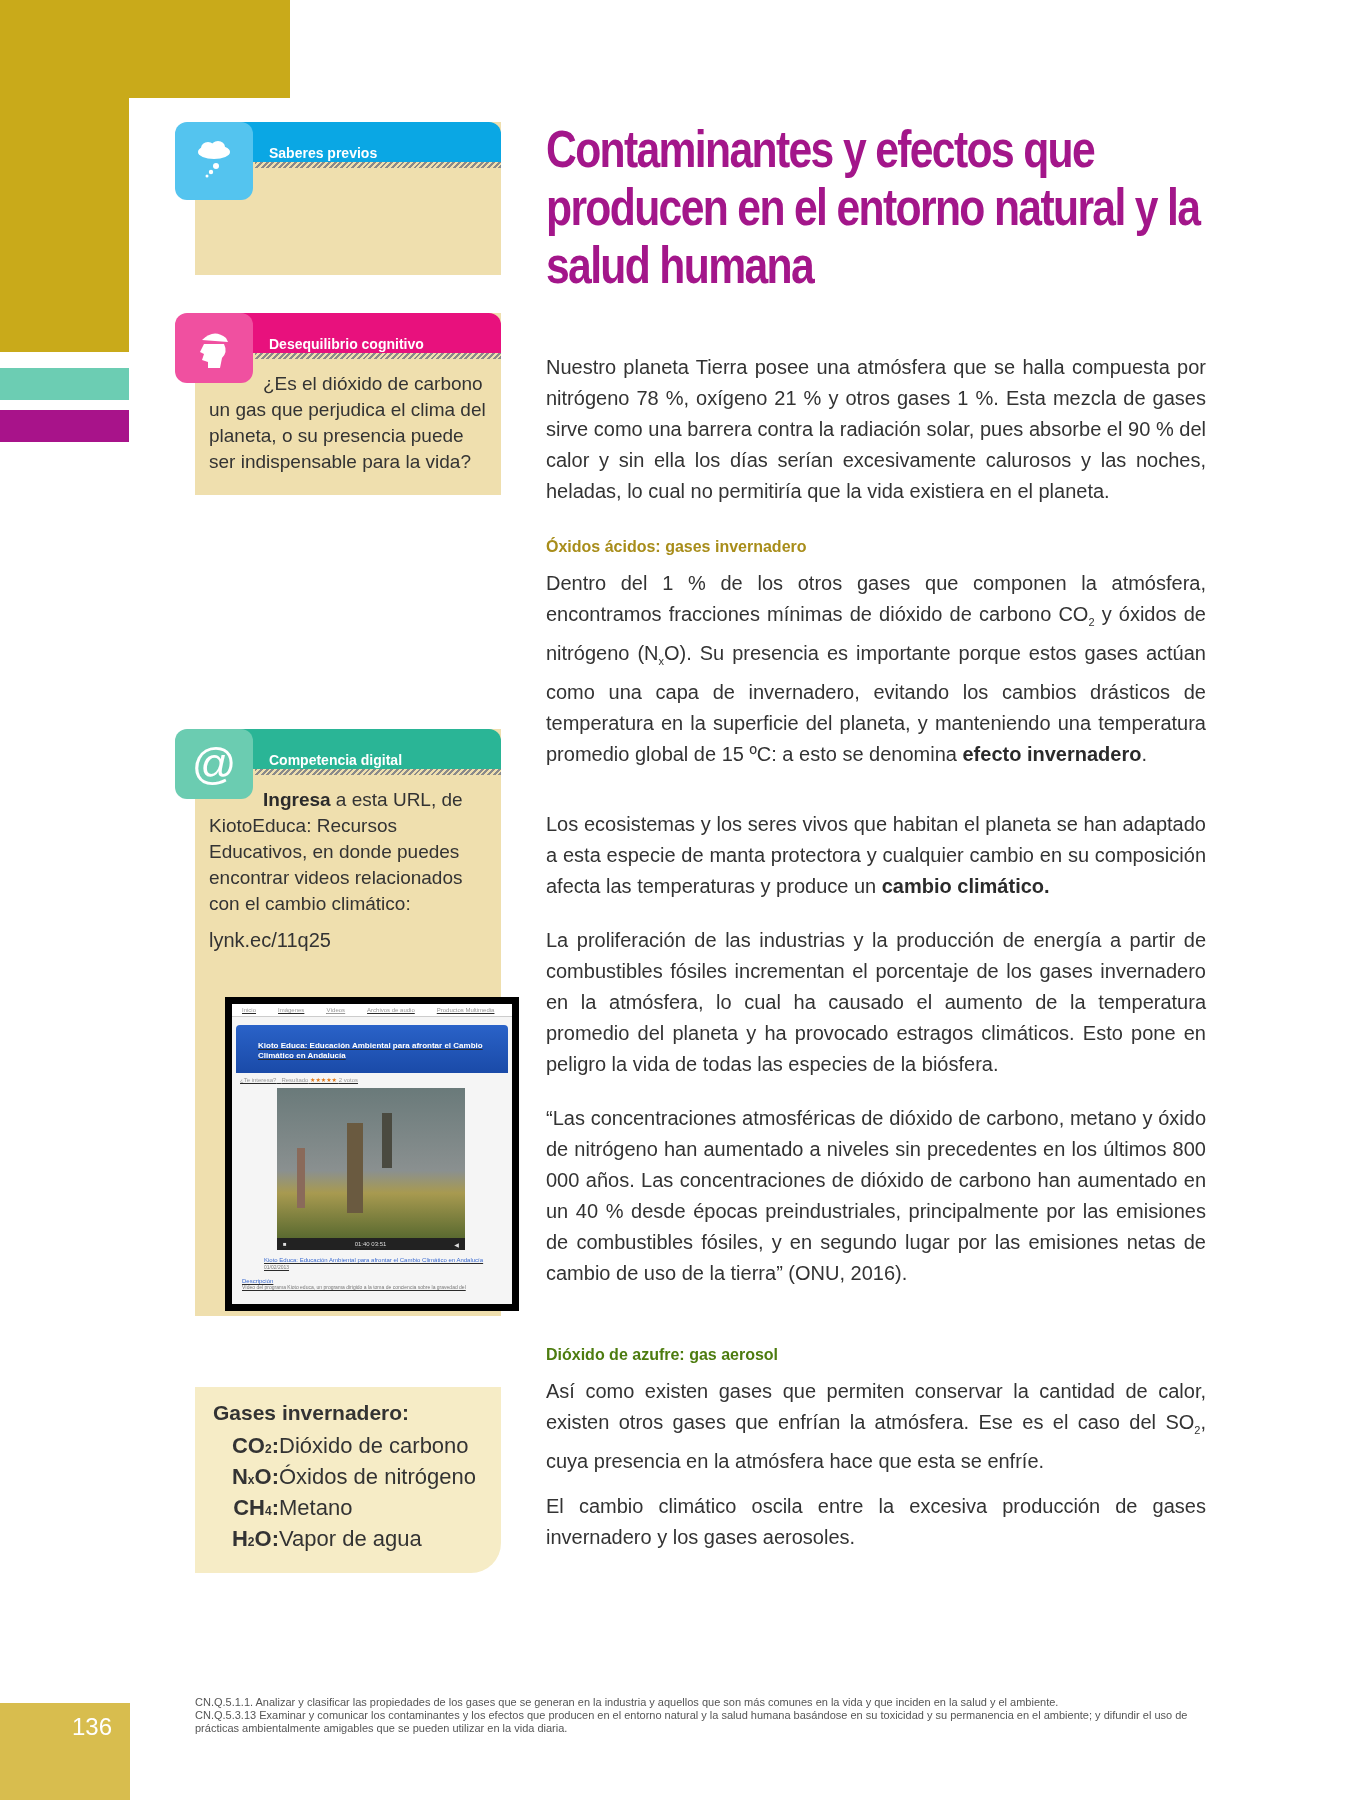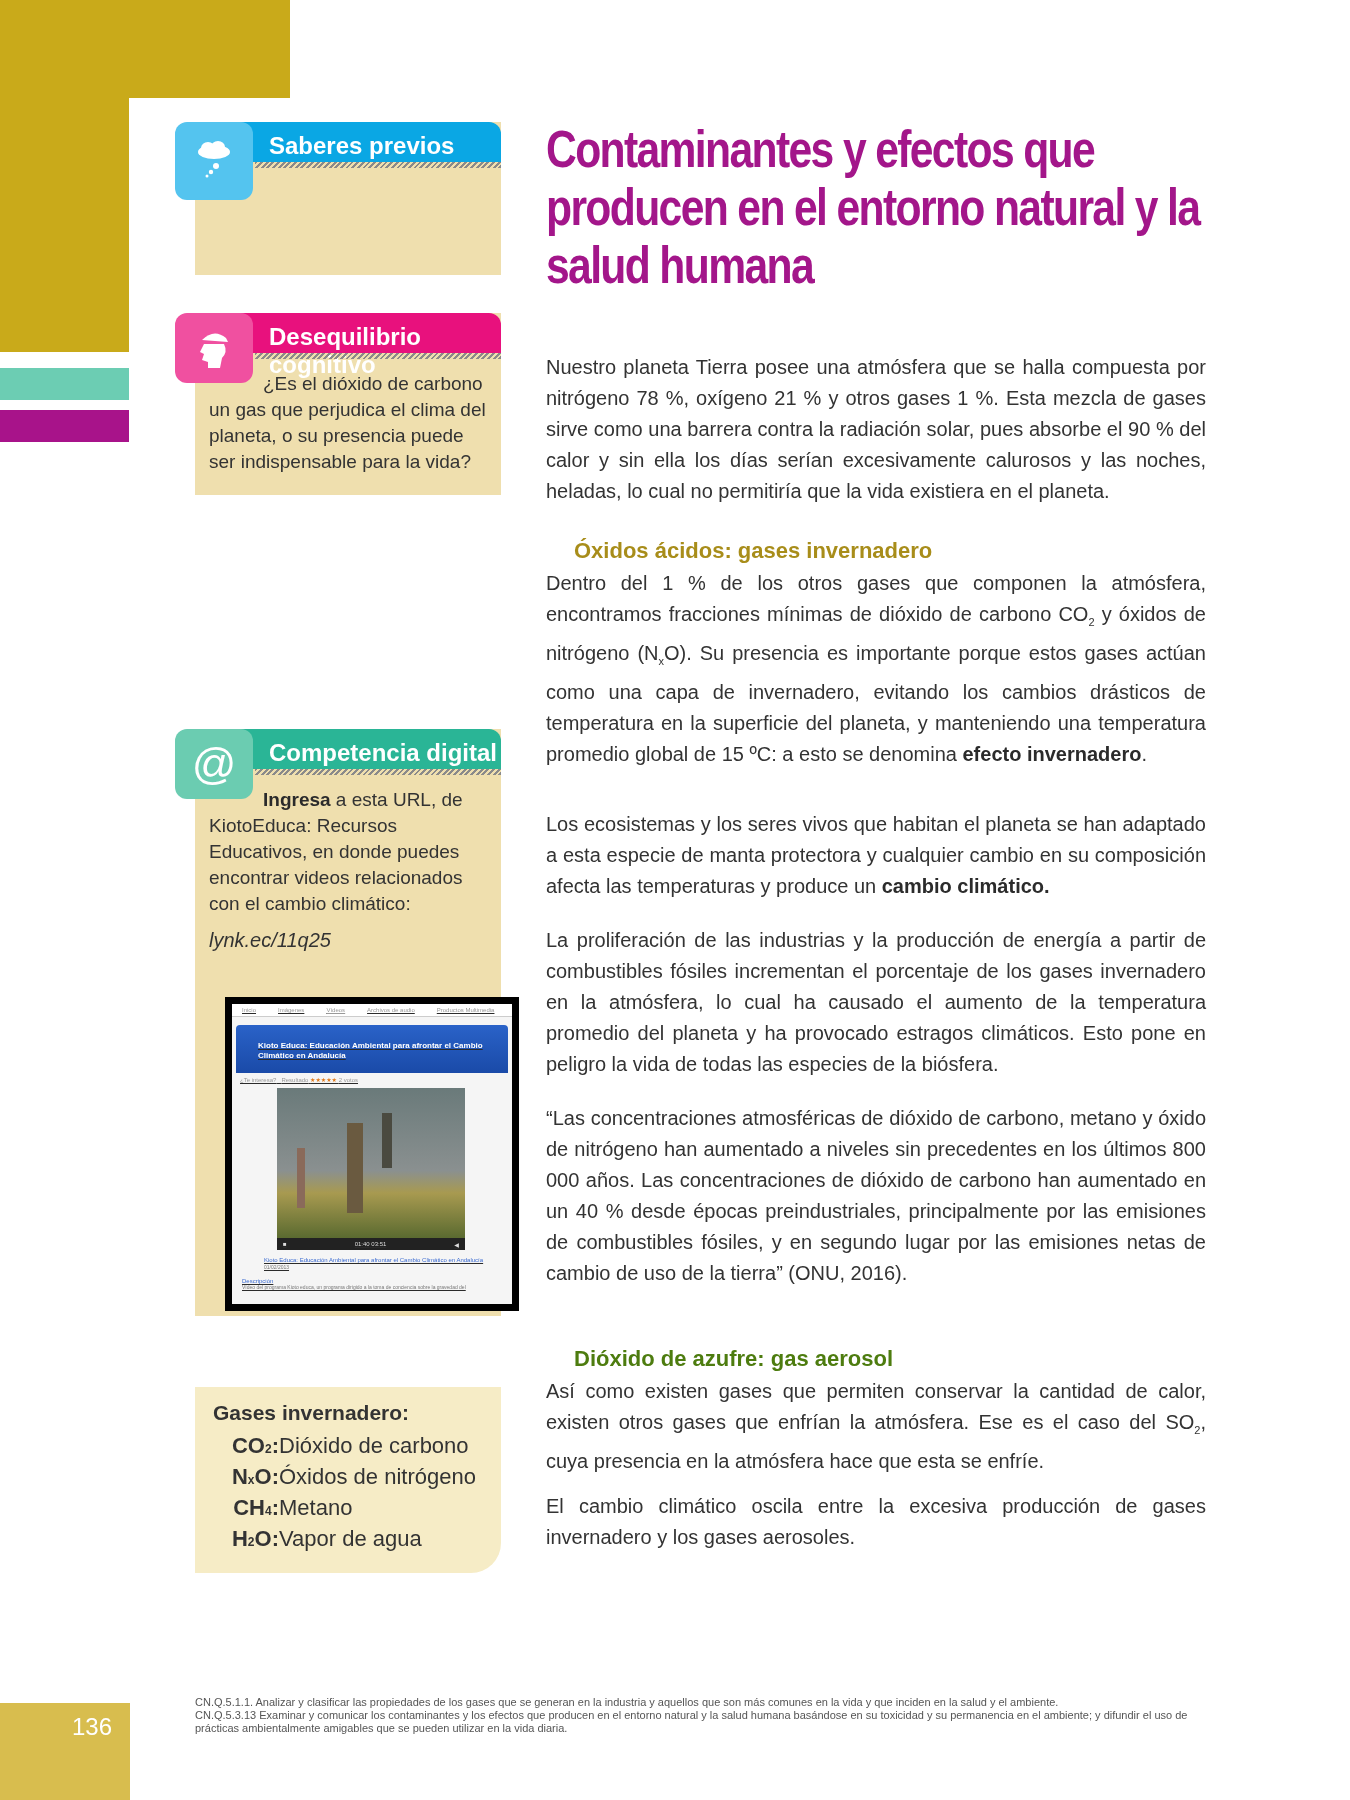--- a/index.html
+++ b/index.html
@@ -13,21 +13,21 @@
   .gold-top { position: absolute; left: 0; top: 0; width: 290px; height: 98px; background: #c9aa1a; }
   .gold-left { position: absolute; left: 0; top: 0; width: 129px; height: 352px; background: #c9aa1a; }
   .stripe-teal { position: absolute; left: 0; top: 368px; width: 129px; height: 32px; background: #6ccdb3; }
   .stripe-magenta { position: absolute; left: 0; top: 410px; width: 129px; height: 32px; background: #a8138a; }
   .page-tab { position: absolute; left: 0; top: 1703px; width: 130px; height: 97px; background: #d8bd4e; }
   .page-number { position: absolute; left: 72px; top: 1713px; font-size: 24px; color: #ffffff; }
 
   
   .box { position: absolute; left: 195px; width: 306px; background: #efdfae; }
   .box-head { position: relative; height: 40px; border-radius: 0 12px 0 0; }
-  .box-head .title { position: absolute; left: 74px; top: 10px; font-size: 24px; font-weight: bold; color: #ffffff; }
+  .box-head .title { position: absolute; left: 74px; top: 23px; font-size: 14px; font-weight: bold; color: #ffffff; }
   .box-head .hatch {
     position: absolute; left: 60px; right: 0; bottom: -6px; height: 6px;
     background: repeating-linear-gradient(135deg, #8a8a8a 0 2px, transparent 2px 4px);
   }
   .box-icon {
     position: absolute; left: -20px; top: 0; width: 78px; height: 78px; border-radius: 12px;
     display: flex; align-items: center; justify-content: center; color: #fff;
   }
   .box-body { padding: 14px 14px 14px 14px; font-size: 19px; line-height: 26px; color: #333; }
   .box-body .indent { display: inline-block; width: 54px; }
@@ -37,21 +37,21 @@
   .box-saberes .box-icon { background: #54c4ef; }
 
   .box-deseq { top: 313px; height: 182px; }
   .box-deseq .box-head { background: #e8117d; }
   .box-deseq .box-icon { background: #f050a0; }
 
   .box-comp { top: 729px; height: 587px; }
   .box-comp .box-head { background: #2ab596; }
   .box-comp .box-icon { background: #6bccb1; font-size: 44px; }
 
-  .url { font-style: italic; font-size: 20px; margin-top: 10px; }
+  .url { font-size: 20px; margin-top: 10px; }
 
   
   .thumb { position: absolute; left: 30px; top: 268px; width: 280px; height: 300px; background: #f5f5f5; border: 7px solid #000000; overflow: hidden; text-decoration: underline; }
   .thumb-nav { display: flex; gap: 22px; font-size: 6px; color: #999; padding: 3px 10px; border-bottom: 1px solid #ccc; background:#fff; }
   .thumb-banner { margin: 8px 4px 0 4px; height: 48px; background: linear-gradient(#2a62c8, #1a4aa8); border-radius: 4px 4px 0 0; color: #fff; font-size: 8px; font-weight: bold; padding: 16px 4px 0 22px; box-sizing: border-box; line-height: 10px; }
   .thumb-social { font-size: 6px; color: #999; padding: 3px 8px; }
   .thumb-social .stars { color: #e07a1a; }
   .thumb-video { margin: 2px 0 0 45px; width: 188px; height: 150px;
     background: linear-gradient(#6a7a7a 0%, #8a9090 55%, #a89a50 70%, #5a6a30 100%); position: relative; }
   .thumb-video .tower { position: absolute; background: #6a5a40; }
@@ -63,21 +63,21 @@
   
   .box-gases { position: absolute; left: 195px; top: 1387px; width: 306px; height: 186px; background: #f6ecc6; border-radius: 0 0 30px 0; }
   .box-gases .hd { position: absolute; left: 18px; top: 14px; font-size: 21px; font-weight: bold; color: #333; }
   .gas-row { position: absolute; left: 18px; font-size: 22px; color: #333; }
   .gas-row .f { display: inline-block; width: 66px; font-weight: bold; text-align: right; }
   .gas-row sub { font-size: 12px; vertical-align: baseline; }
 
   
   .main-title { position: absolute; left: 546px; top: 120px; width: 660px; font-family: "Liberation Sans", sans-serif; font-weight: bold; font-size: 52px; line-height: 58px; color: #a3168a; letter-spacing: -2px; transform: scaleX(0.82); transform-origin: left top; width: 800px; }
   .p { position: absolute; left: 546px; width: 660px; font-size: 20px; line-height: 31px; color: #333; text-align: justify; }
-  .h2 { position: absolute; left: 546px; font-size: 22px; font-weight: bold; margin-left: 28px; }
+  .h2 { position: absolute; left: 546px; font-size: 16px; font-weight: bold; }
   .h2.gold { color: #a88d1a; }
   .h2.dark { color: #4d7c0f; }
   b { color: #2b2b2b; }
   sub.small { font-size: 11px; }
 
   .footnote { position: absolute; left: 195px; top: 1696px; width: 1000px; font-size: 11px; line-height: 13px; color: #555; }
 </style>
 </head>
 <body>
 

